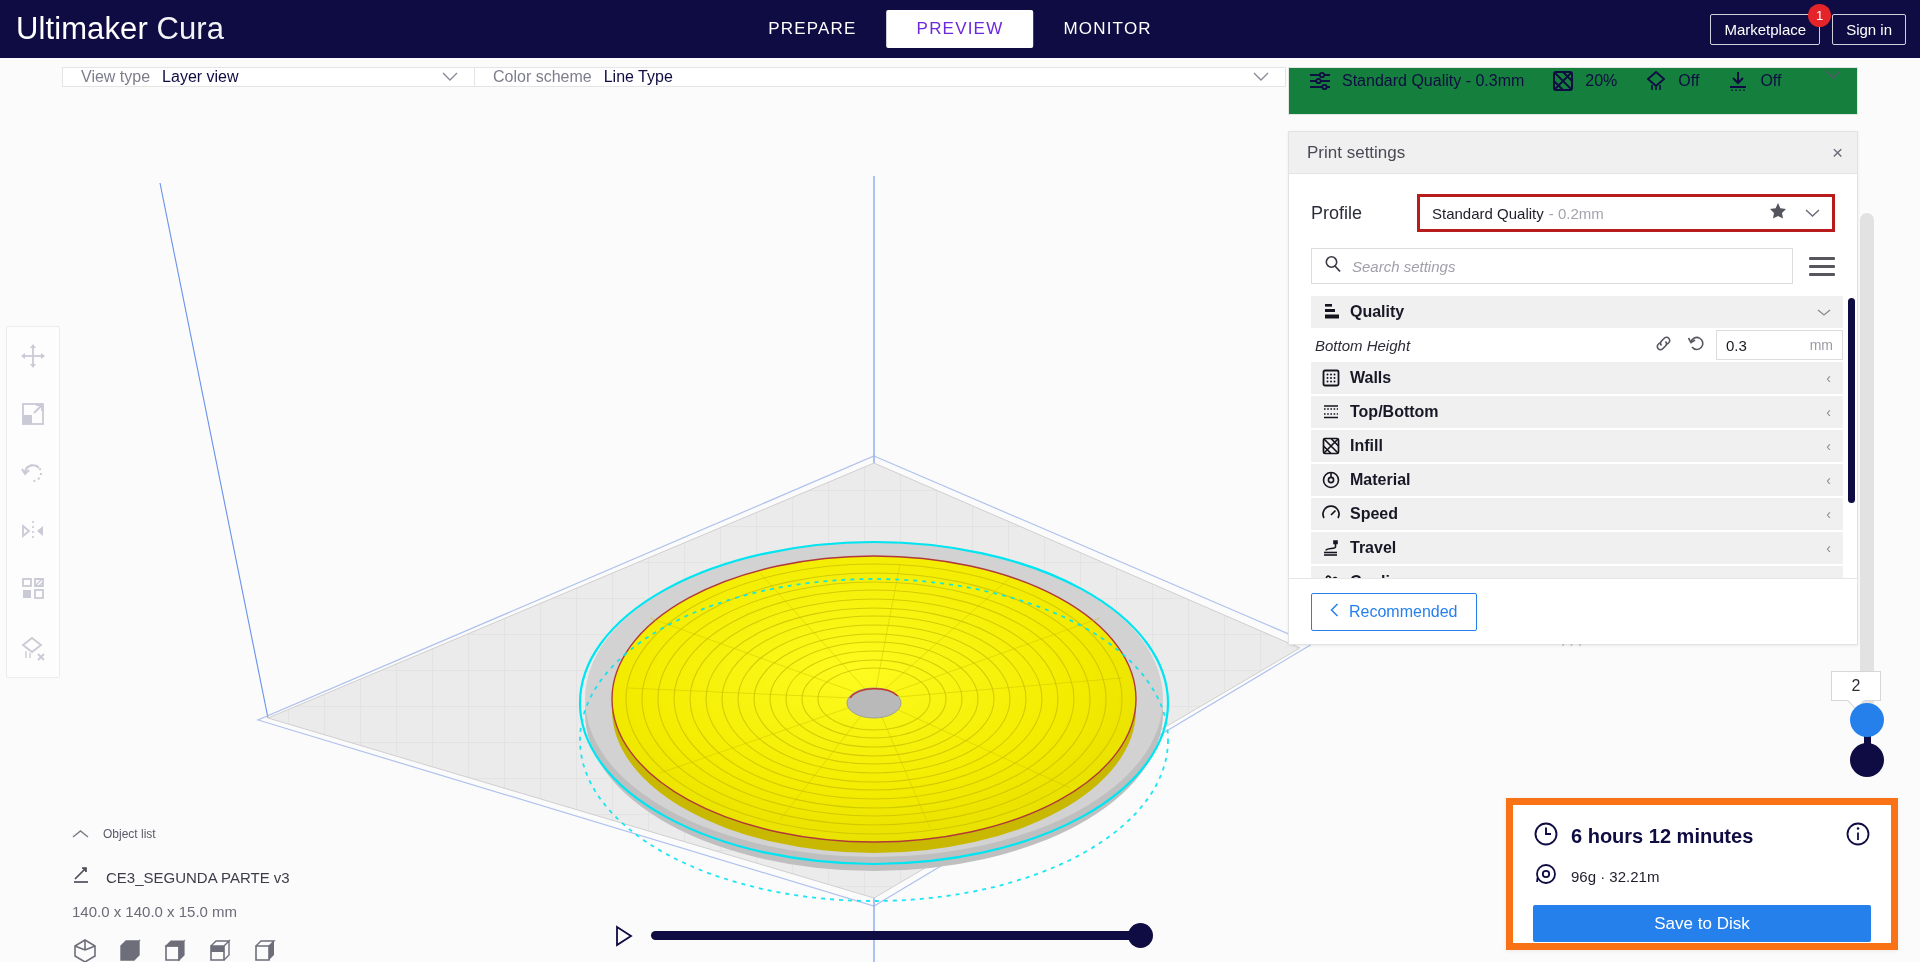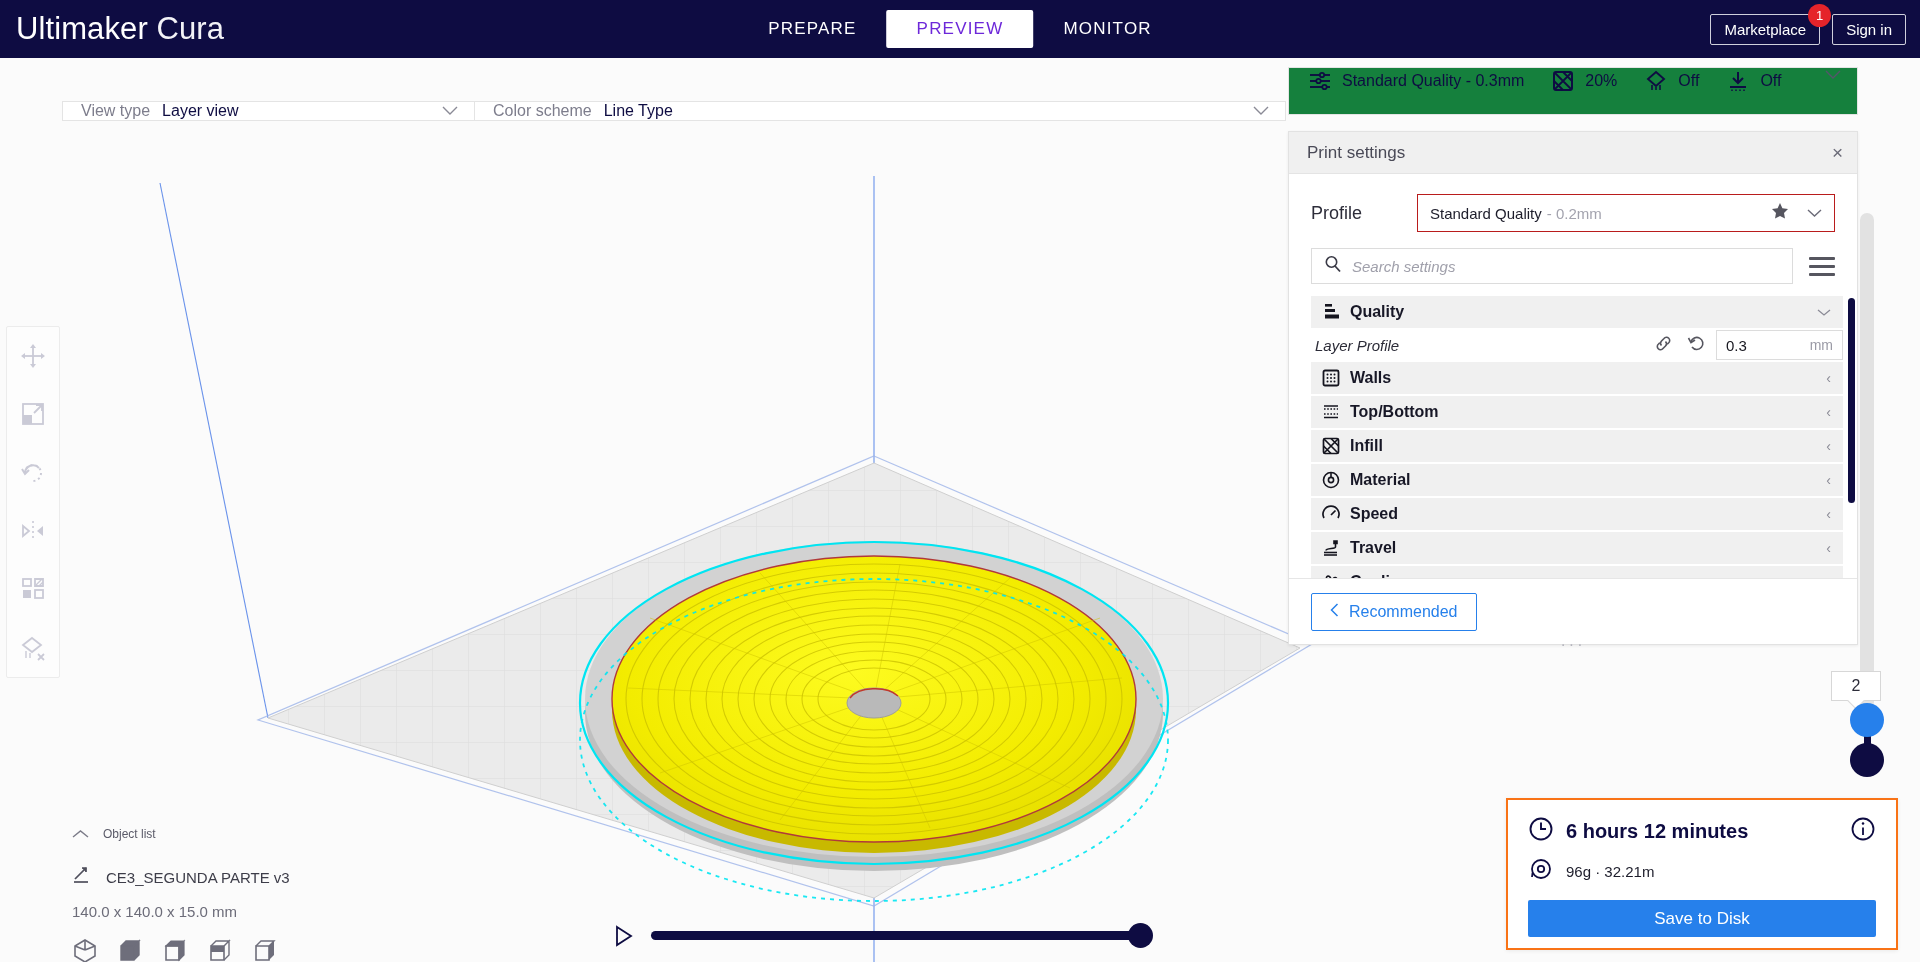--- a/index.html
+++ b/index.html
@@ -32,21 +32,21 @@
     font-family: "Liberation Sans", sans-serif;
   }
   .mkt-wrap { position: relative; }
   .badge {
     position: absolute; top: -10px; right: -11px; width: 23px; height: 23px;
     background: #e5242a; color: #fff; border-radius: 50%;
     font-size: 13px; display: flex; align-items: center; justify-content: center;
   }
 
   
-  .viewbar { position: absolute; left: 62px; top: 67px; display: flex; align-items: flex-end; height: 54px; }
+  .viewbar { position: absolute; left: 62px; top: 67px; display: flex; align-items: flex-start; height: 54px; }
   .combo {
     background: #fff; border: 1px solid #e4e4e4;
     display: flex; align-items: center; cursor: pointer; position: relative;
   }
   .combo .lbl { color: #7d7d8c; font-size: 16px; margin-left: 18px; }
   .combo .val { color: #0e0c42; font-size: 16px; margin-left: 12px; }
   .combo .chev { position: absolute; right: 16px; color: #8a8a96; font-size: 13px; }
   #view-type-combo { width: 412px; border-right: none; }
   #color-scheme-combo { width: 812px; }
 
@@ -112,21 +112,21 @@
   }
   .ps-head {
     height: 42px; background: #f0f0f0; border-bottom: 1px solid #e4e4e4;
     display: flex; align-items: center; padding: 0 14px 0 18px;
   }
   .ps-head .title { font-size: 17px; color: #4a4a57; }
   .ps-head .x { margin-left: auto; font-size: 19px; color: #6b6b78; cursor: pointer; line-height: 1; }
   .ps-profile { display: flex; align-items: center; padding: 20px 22px 0 22px; }
   .ps-profile .lab { font-size: 18px; color: #2d2d3a; width: 106px; }
   .profile-box {
-    flex: 1; height: 38px; border: 1px solid #b91c1c; background: #fff;
+    flex: 1; height: 38px; border: 3px solid #b91c1c; background: #fff;
     display: flex; align-items: center; padding: 0 12px; cursor: pointer;
   }
   .profile-box .pname { font-size: 15px; color: #1d1d2b; }
   .profile-box .pver { font-size: 15px; color: #a3a3ae; margin-left: 5px; }
   .profile-box .star { margin-left: auto; font-size: 16px; color: #55555f; }
   .profile-box .pchev { margin-left: 18px; font-size: 13px; color: #6b6b78; }
 
   .ps-search-row { display: flex; align-items: center; gap: 16px; padding: 16px 22px 0 22px; }
   .searchbox { flex: 1; height: 36px; border: 1px solid #dcdcdc; display: flex; align-items: center; background: #fff; }
   .searchbox .mag { margin: 0 10px 0 12px; }
@@ -164,21 +164,21 @@
     border: 1px solid #2680eb; color: #2680eb; background: #fff;
     height: 38px; padding: 0 18px; font-size: 16px; cursor: pointer;
     display: flex; align-items: center; gap: 10px; border-radius: 2px;
     font-family: "Liberation Sans", sans-serif;
   }
   .ps-grip { position: absolute; left: 50%; transform: translateX(-50%); bottom: -10px; color: #b4b4bd; font-size: 16px; letter-spacing: 3px; }
 
   
   .jobcard {
     position: absolute; left: 1506px; top: 798px; width: 392px; height: 152px;
-    background: #fff; border: 2px solid #f97316; box-shadow: 0 1px 4px rgba(0,0,0,.07);
+    background: #fff; border: 7px solid #f97316; box-shadow: 0 1px 4px rgba(0,0,0,.07);
     padding: 16px 20px;
   }
   .jobcard .r1 { display: flex; align-items: center; }
   .jobcard .time { font-size: 20px; font-weight: bold; color: #0e0c42; margin-left: 12px; }
   .jobcard .infoicn { margin-left: auto; cursor: pointer; }
   .jobcard .r2 { display: flex; align-items: center; margin-top: 10px; }
   .jobcard .mat { font-size: 15px; color: #1d1d2b; margin-left: 12px; }
   .save-btn {
     margin-top: 14px; width: 100%; height: 37px; background: #2680eb; color: #fff;
     border: none; font-size: 17px; cursor: pointer; border-radius: 2px;
@@ -543,21 +543,21 @@
         </span>
         <span class="cname">Quality</span>
         <span class="carrow">
           <svg width="14" height="8" viewBox="0 0 14 8">
               <path d="M1 1 L7 6 L13 1" fill="none" stroke="#8b8b96" stroke-width="1.3"></path>
             </svg>
         </span>
       </div>
 
       <div class="setting-row">
-        <span class="sname">Layer Profile</span>
+        <span class="sname">Bottom Height</span>
         <span class="sicons">
           <span>
             <svg width="19" height="19" viewBox="0 0 19 19" fill="none" stroke="#56565f" stroke-width="1.6">
               <path d="M7.5 11.5 A3.2 3.2 0 0 1 7.5 7 L10 4.5 A3.2 3.2 0 1 1 14.5 9 L13.2 10.3"></path>
               <path d="M11.5 7.5 A3.2 3.2 0 0 1 11.5 12 L9 14.5 A3.2 3.2 0 1 1 4.5 10 L5.8 8.7"></path>
             </svg>
           </span>
           <span>
             <svg width="19" height="19" viewBox="0 0 19 19" fill="none" stroke="#56565f" stroke-width="1.6">
               <path d="M4 8 A6 6 0 1 1 5 13"></path>

